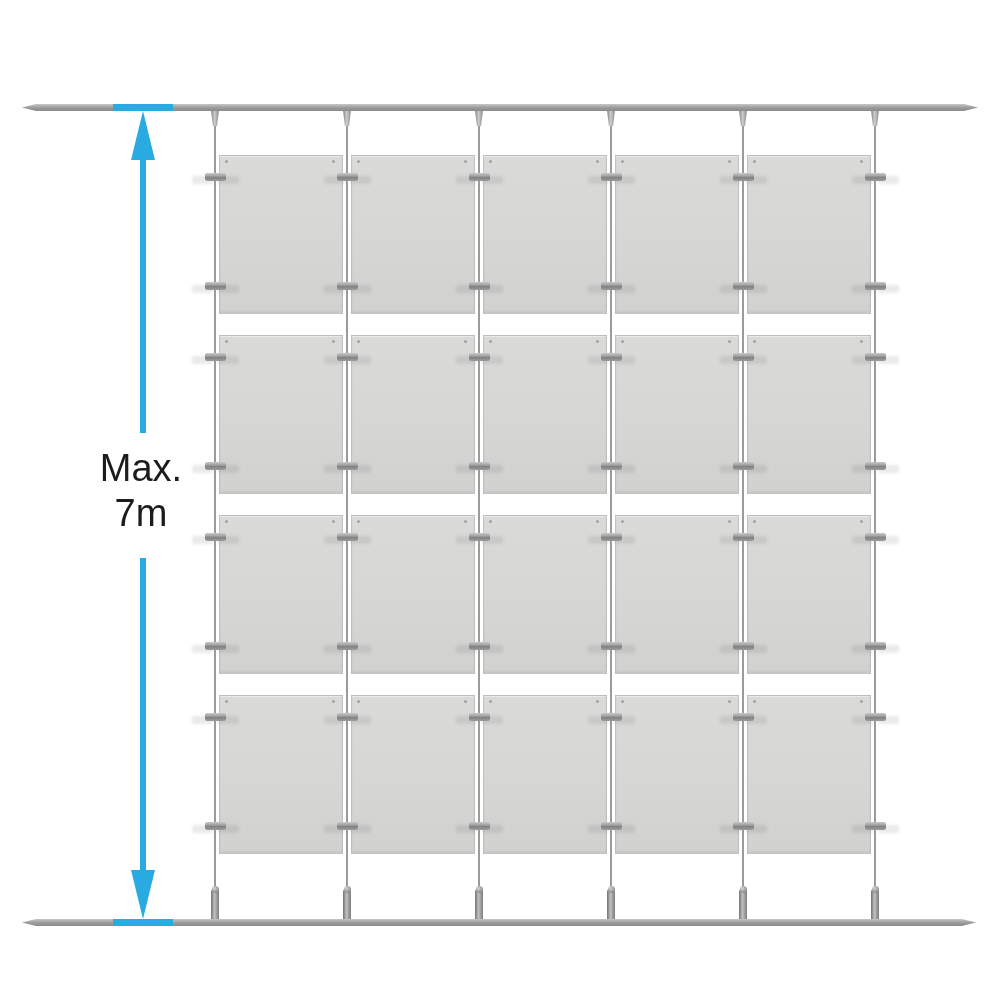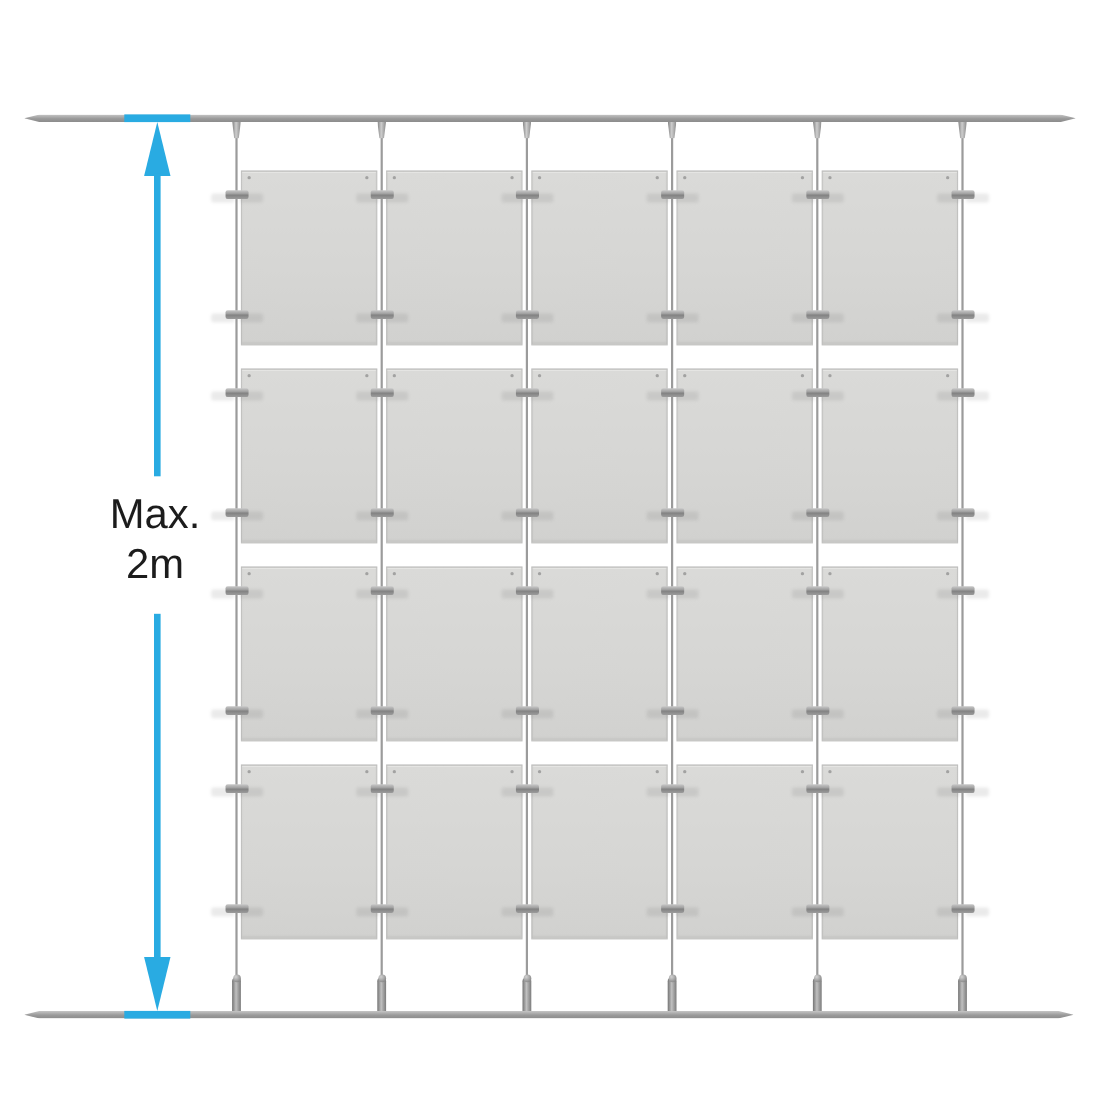--- a/index.html
+++ b/index.html
@@ -167,18 +167,18 @@
   <div class="rail top"></div>
   <div class="rail bottom"></div>
 
   <div class="anno">
     <div class="tick top"></div>
     <div class="tick bottom"></div>
     <div class="head up"></div>
     <div class="shaft upper"></div>
     <div class="dim-label">
       <div>Max.</div>
-      <div>2m</div>
+      <div>7m</div>
     </div>
     <div class="shaft lower"></div>
     <div class="head down"></div>
   </div>
 </div>
 
 </body></html>

